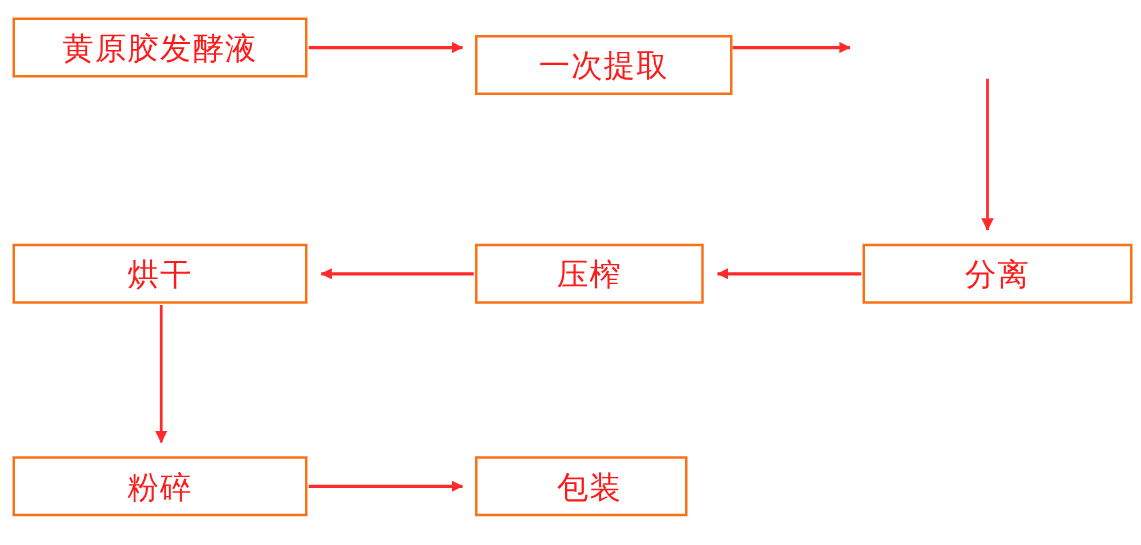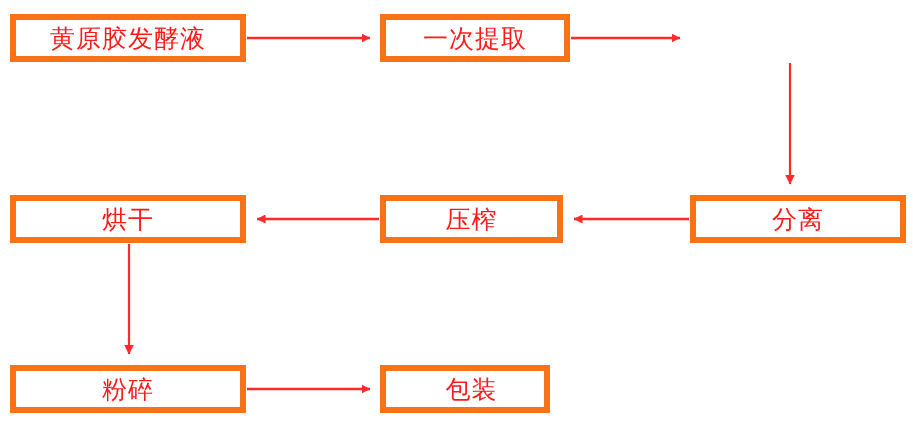--- a/index.html
+++ b/index.html
@@ -13,21 +13,21 @@
   #flowchart-canvas {
     position: relative;
     width: 913px;
     height: 436px;
     background: #ffffff;
     overflow: hidden;
   }
   .node-box {
     position: absolute;
     box-sizing: border-box;
-    border: 6px solid #f97316;
+    border: 2px solid #f97316;
     background: #ffffff;
     display: flex;
     align-items: center;
     justify-content: center;
     color: #ff1a1a;
     font-size: 25px;
     line-height: 1;
     letter-spacing: 1px;
     font-family: "DejaVu Sans", "Liberation Sans", sans-serif;
     white-space: nowrap;
@@ -79,21 +79,21 @@
     </g>
     <g>
       <line x1="247" y1="389" x2="370" y2="389" stroke="#ff2a2a" stroke-width="2.6" marker-end="url(#ah-right)"></line>
     </g>
   </svg>
 
   <div class="node-box" style="left:10px; top:14px; width:236px; height:48px;">
     <span>黄原胶发酵液</span>
   </div>
 
-  <div class="node-box" style="left:380px; top:14px; width:190px; height:48px;">
+  <div class="node-box" style="left:380px; top:28px; width:206px; height:48px;">
     <span>一次提取</span>
   </div>
 
 
   <div class="node-box" style="left:690px; top:195px; width:216px; height:48px;">
     <span>分离</span>
   </div>
 
   <div class="node-box" style="left:380px; top:195px; width:183px; height:48px;">
     <span>压榨</span>

